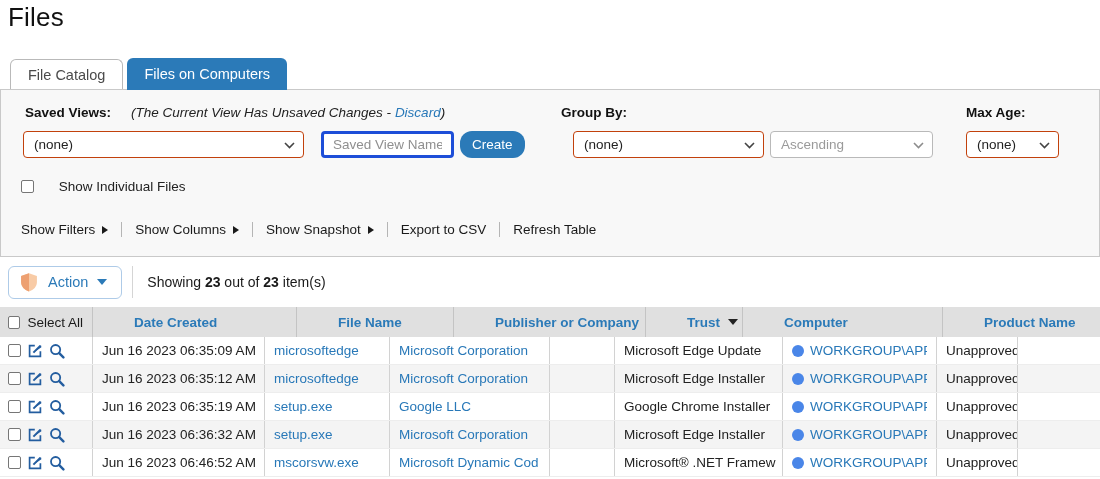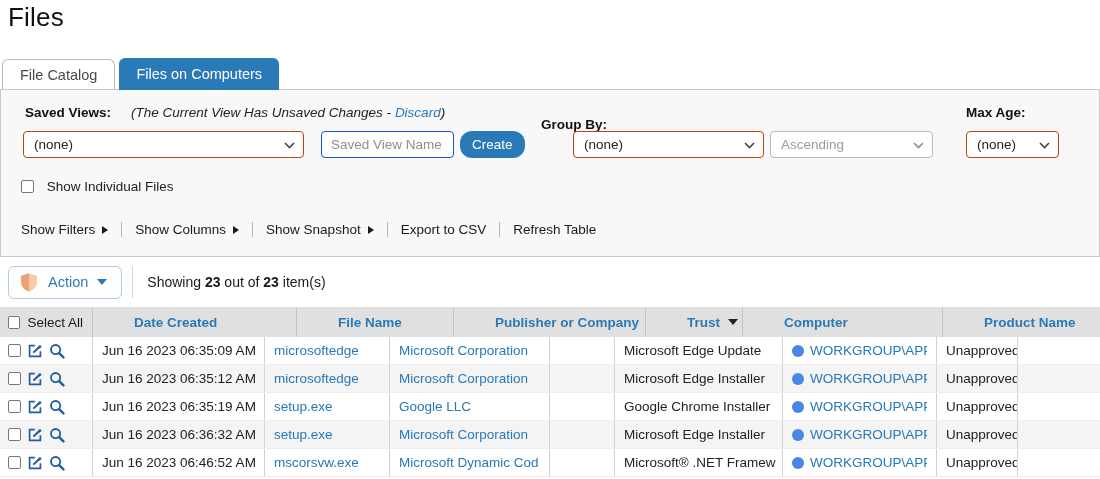--- a/index.html
+++ b/index.html
@@ -15,34 +15,34 @@
     --panel-border:#c9c9c9;
   }
   *{box-sizing:border-box;margin:0;padding:0;}
   html,body{width:1100px;height:479px;overflow:hidden;background:#fff;
     font-family:"Liberation Sans", sans-serif;color:#222;}
   
   .page-title{font-size:26px;font-weight:400;color:#111;margin:2px 0 0 8px;letter-spacing:.2px;}
   
   .tabbar{display:flex;align-items:flex-end;margin-top:25px;height:32px;}
   .tab{height:31px;line-height:31px;padding:0 17px;font-size:14.5px;border-radius:6px 6px 0 0;cursor:pointer;}
-  .tab.inactive{background:#fff;border:1px solid #b9b9b9;border-bottom:none;color:#4a4a4a;margin-left:2px;}
+  .tab.inactive{background:#fff;border:1px solid #b9b9b9;border-bottom:none;color:#4a4a4a;margin-left:10px;}
   .tab.active{background:var(--accent,#2b7ab8);color:#fff;margin-left:4px;height:32px;line-height:32px;position:relative;z-index:2;}
   
   .panel{position:relative;width:1100px;height:168px;background:var(--panel-bg,#f8f8f8);
     border:1px solid var(--panel-border,#c9c9c9);margin-top:-1px;font-size:13.5px;}
   .pl{position:absolute;white-space:nowrap;}
   .lbl{font-weight:bold;color:#111;}
   .notice{font-style:italic;color:#222;}
   .notice a{color:var(--link,#2878b8);text-decoration:none;font-style:italic;cursor:pointer;}
   .selectbox{position:absolute;height:27px;background:#fff;border:1px solid #c2410c;border-radius:4px;
     display:flex;align-items:center;padding:0 26px 0 10px;color:#222;cursor:pointer;}
   .selectbox .chev{position:absolute;right:8px;top:10px;}
   .selectbox.disabled{color:#9a9a9a;border-color:#b9b9b9;}
-  .textinput{position:absolute;height:27px;background:#fff;border:1px solid #1d4ed8;border-radius:4px;
+  .textinput{position:absolute;height:27px;background:#fff;border:3px solid #1d4ed8;border-radius:4px;
     padding:0 9px;font-size:13.5px;font-family:"Liberation Sans",sans-serif;color:#a21caf;outline:none;}
   .textinput::placeholder{color:#8f8f8f;}
   .btn-create{position:absolute;height:27px;background:var(--accent,#2b7ab8);color:#fff;border:none;
     border-radius:12px;font-size:13.5px;font-family:"Liberation Sans",sans-serif;padding:0 12px;cursor:pointer;}
   .cb{display:inline-block;width:13px;height:13px;border:1px solid #767676;border-radius:2px;background:#fff;
     vertical-align:-2px;cursor:pointer;}
   .linksrow{position:absolute;left:20px;top:132px;display:flex;align-items:center;}
   .tlink{color:#1a1a1a;cursor:pointer;display:flex;align-items:center;white-space:nowrap;}
   .tlink .tri{width:0;height:0;border-top:4px solid transparent;border-bottom:4px solid transparent;
     border-left:6px solid #1a1a1a;margin-left:7px;display:inline-block;}
@@ -81,21 +81,21 @@
 
 <div class="tabbar">
   <div class="tab inactive">File Catalog</div>
   <div class="tab active">Files on Computers</div>
 </div>
 
 <div class="panel">
   <span class="pl lbl" style="left:24px;top:15px;">Saved Views:</span>
   <span class="pl notice" style="left:130px;top:15px;"><span>(The Current View Has Unsaved Changes - </span><a>Discard</a><span>)</span></span>
 
-  <span class="pl lbl" style="left:540px;top:15px;margin-top:12px;">Group By:</span>
+  <span class="pl lbl" style="left:560px;top:15px;">Group By:</span>
   <span class="pl lbl" style="left:965px;top:15px;">Max Age:</span>
 
   <div class="selectbox" style="left:22px;top:41px;width:281px;">
     <span>(none)</span>
     <svg class="chev" width="11" height="7" viewBox="0 0 11 7">
         <polyline points="1,1 5.5,5.5 10,1" fill="none" stroke="#444" stroke-width="1.6"></polyline>
       </svg>
   </div>
   <input class="textinput" style="left: 320px; top: 41px; width: 133px;" placeholder="Saved View Name">
   <button class="btn-create" style="left:459px;top:41px;">Create</button>
@@ -114,21 +114,21 @@
   </div>
   <div class="selectbox" style="left:965px;top:41px;width:93px;">
     <span>(none)</span>
     <svg class="chev" width="11" height="7" viewBox="0 0 11 7">
         <polyline points="1,1 5.5,5.5 10,1" fill="none" stroke="#444" stroke-width="1.6"></polyline>
       </svg>
   </div>
 
   <span class="pl" style="left:20px;top:89px;">
     <span class="cb"></span>
-    <span style="margin-left:9px;">Show Individual Files</span>
+    <span style="margin-left:21px;">Show Individual Files</span>
   </span>
 
   <div class="linksrow">
     <a class="tlink">
         <span>Show Filters</span>
         <span class="tri"></span>
       </a>
     <span class="vsep"></span>
     <a class="tlink">
         <span>Show Columns</span>

